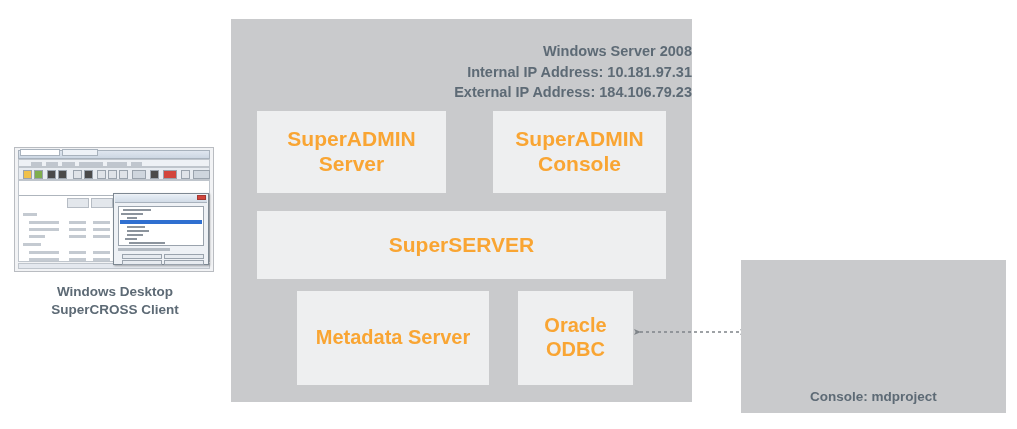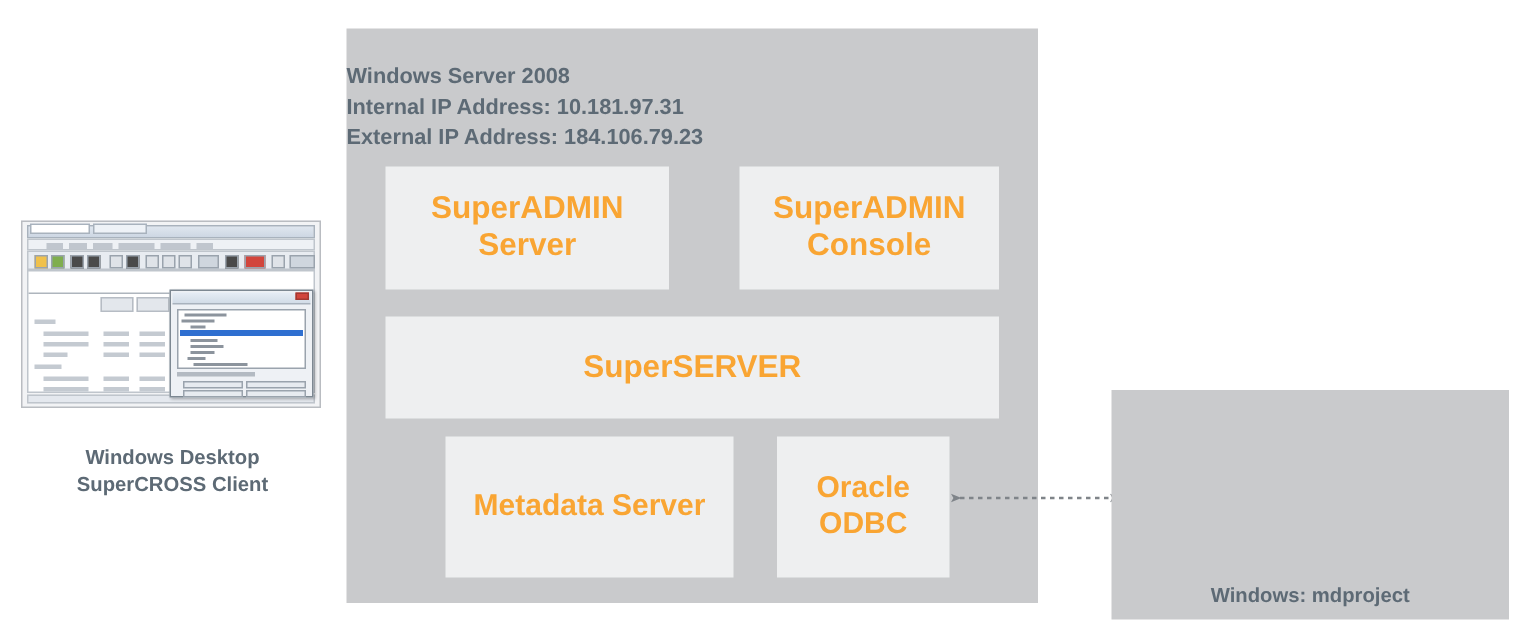--- a/index.html
+++ b/index.html
@@ -22,21 +22,21 @@
 
   
   .panel {
     position: absolute;
     background: #c9cacc;
   }
   .panel-title {
     position: absolute;
     left: 0;
     right: 0;
-    text-align: left;
+    text-align: right;
     color: #5d6a75;
     font-weight: bold;
     line-height: 1.42;
     white-space: pre-line;
   }
   .box {
     position: absolute;
     background: #eeeff0;
     color: #f9a533;
     font-weight: bold;
@@ -90,21 +90,21 @@
   #client-thumb {
     position: relative;
     width: 200px;
     height: 125px;
     background: #f2f3f5;
     border: 1px solid #b9bcc1;
     box-sizing: border-box;
     overflow: hidden;
   }
   #client-caption {
-    margin-top: 24px;
+    margin-top: 11px;
     text-align: center;
     color: #5d6a75;
     font-weight: bold;
     font-size: 13.5px;
     line-height: 1.35;
     white-space: pre-line;
   }
 
   
   .tw-titlebar {
@@ -312,16 +312,16 @@
         <path d="M7,0.3 L0,3.2 L7,6.1 L5.4,3.2 Z" fill="#7f8489"></path>
       </marker>
     </defs>
     <line x1="8" y1="7" x2="114" y2="7" stroke="#7f8489" stroke-width="1.6" stroke-dasharray="3 3" marker-start="url(#arrow-left)" marker-end="url(#arrow-right)"></line>
   </svg>
 
   <div id="centos-panel" class="panel">
 
 
 
-    <div id="centos-footer">Windows: mdproject</div>
+    <div id="centos-footer">Console: mdproject</div>
   </div>
 
 </div>
 
 </body></html>

